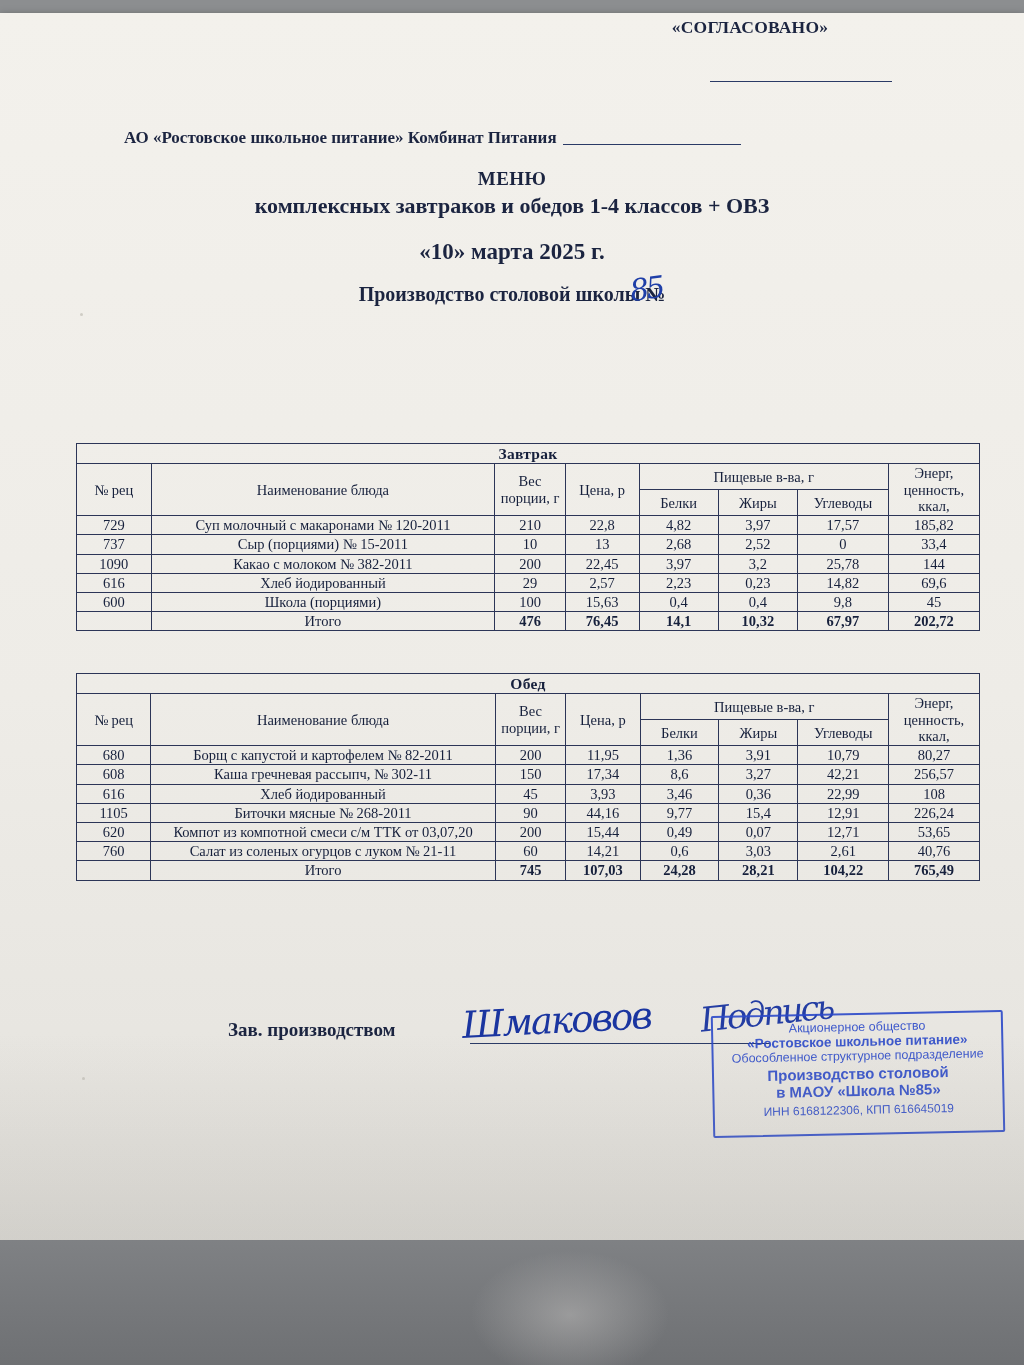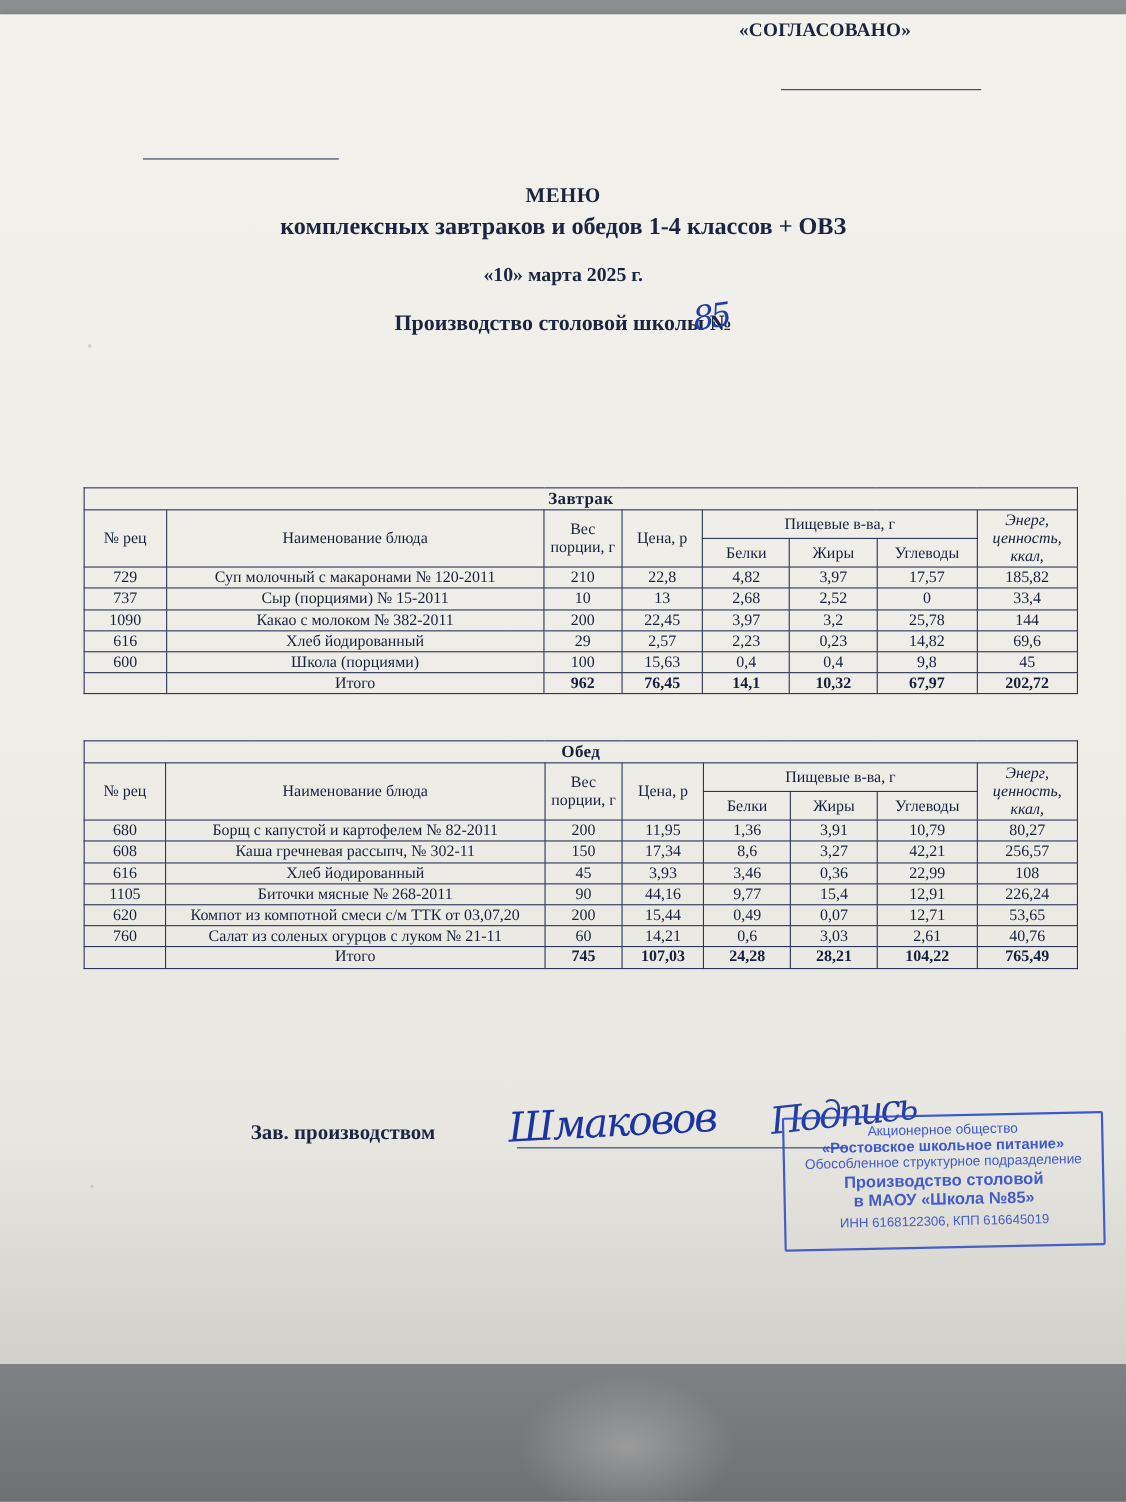--- a/index.html
+++ b/index.html
@@ -96,21 +96,21 @@
     position: absolute;
     left: 0; top: 180px;
     width: 1024px;
     font-size: 22px;
     font-weight: bold;
   }
   .menu-date {
     position: absolute;
     left: 0; top: 226px;
     width: 1024px;
-    font-size: 18px;
+    font-size: 23px;
     font-weight: bold;
   }
   .menu-school {
     position: absolute;
     left: 0; top: 270px;
     width: 1024px;
     font-size: 20px;
     font-weight: bold;
   }
   .handwrite-school {
@@ -160,21 +160,21 @@
   #tbl-breakfast { left: 76px; top: 430px; width: 904px; }
   #tbl-lunch { left: 76px; top: 660px; width: 904px; }
 
   .c-rec { width: 74px; }
   .c-name { width: 350px; }
   .c-weight { width: 66px; }
   .c-price { width: 72px; }
   .c-prot { width: 78px; }
   .c-fat { width: 78px; }
   .c-carb { width: 88px; }
-  .c-energy { width: 88px; font-style: italic; }
+  .c-energy { width: 88px; }
 
   
   .sign-label {
     position: absolute;
     left: 228px; top: 1006px;
     font-size: 19px;
     font-weight: bold;
   }
   .sign-line {
     position: absolute;
@@ -240,21 +240,21 @@
 </head>
 <body>
 
 <div id="paper">
   <div class="doc">
 
     <div class="soglasovano t-center">«СОГЛАСОВАНО»</div>
     <div class="sog-line"></div>
 
     <div class="org-line">
-      <span class="ul"></span>
+      <span>АО «Ростовское школьное питание» Комбинат Питания</span><span class="ul"></span>
     </div>
 
     <div class="menu-title t-center">МЕНЮ</div>
     <div class="menu-sub t-center">комплексных завтраков и обедов 1-4 классов + ОВЗ</div>
     <div class="menu-date t-center">«10» марта 2025 г.</div>
     <div class="menu-school t-center">Производство столовой школы №</div>
     <div class="handwrite-school">85</div>
 
     <table class="menu" id="tbl-breakfast">
       <tbody>
@@ -321,21 +321,21 @@
           <td>100</td>
           <td>15,63</td>
           <td>0,4</td>
           <td>0,4</td>
           <td>9,8</td>
           <td>45</td>
         </tr>
         <tr class="total">
           <td></td>
           <td class="name">Итого</td>
-          <td>962</td>
+          <td>476</td>
           <td>76,45</td>
           <td>14,1</td>
           <td>10,32</td>
           <td>67,97</td>
           <td>202,72</td>
         </tr>
       </tbody>
     </table>
 
     <table class="menu" id="tbl-lunch">

